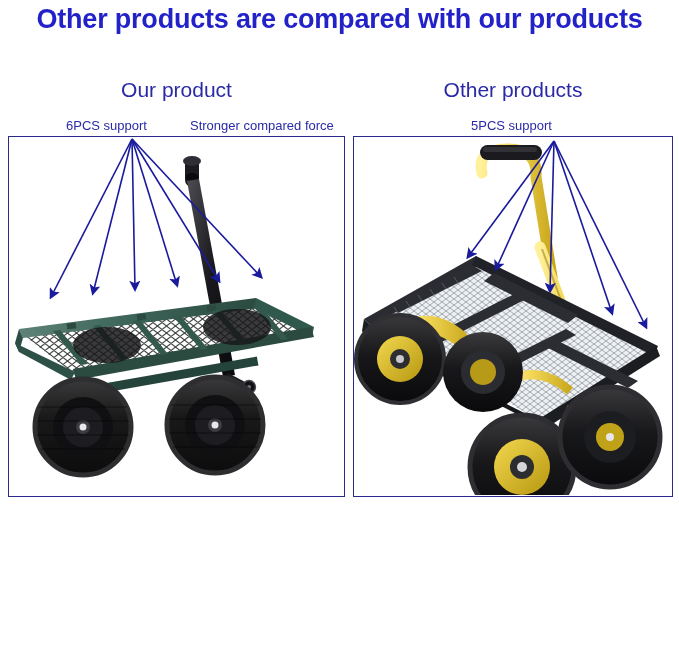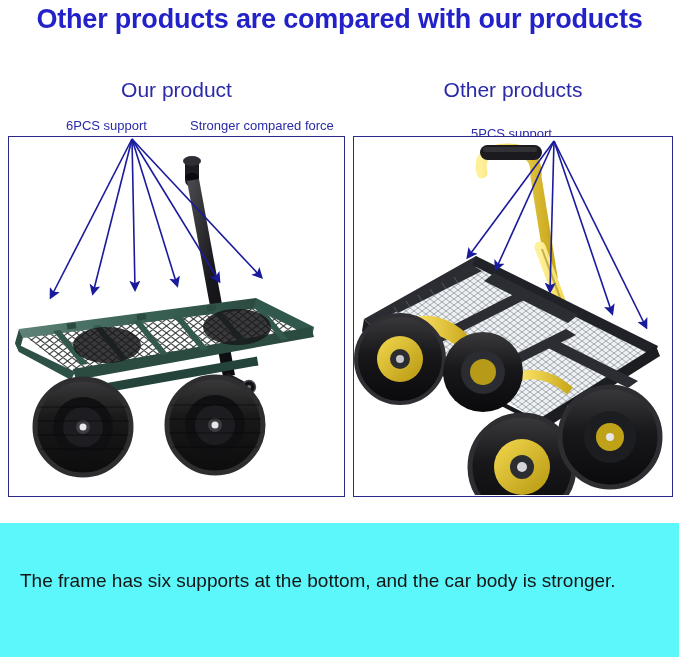--- a/index.html
+++ b/index.html
@@ -38,21 +38,21 @@
   
   .sub-label{
     position:absolute;
     color:#2a2aa8;
     font-size:13px;
     font-weight:400;
     white-space:nowrap;
   }
   .sub-left-a{left:66px;top:118px;}
   .sub-left-b{left:190px;top:118px;}
-  .sub-right{left:471px;top:126px;}
+  .sub-right{left:471px;top:118px;}
 
   
   .panel{
     position:absolute;
     top:136px;height:361px;
     border:1.5px solid #2a2a8c;
     background:#ffffff;
     overflow:hidden;
     box-sizing:border-box;
   }
@@ -317,17 +317,14 @@
           <path d="M200,4 L114,120"></path>
           <path d="M200,4 L142,132"></path>
           <path d="M200,4 L196,154"></path>
           <path d="M200,4 L258,176"></path>
           <path d="M200,4 L292,190"></path>
         </g>
       </svg>
     </div>
   </div>
 
-  <div class="banner">
-    <div class="banner-text">The frame has six supports at the bottom, and the car body is stronger.</div>
-  </div>
 
 </div>
 
 </body></html>

